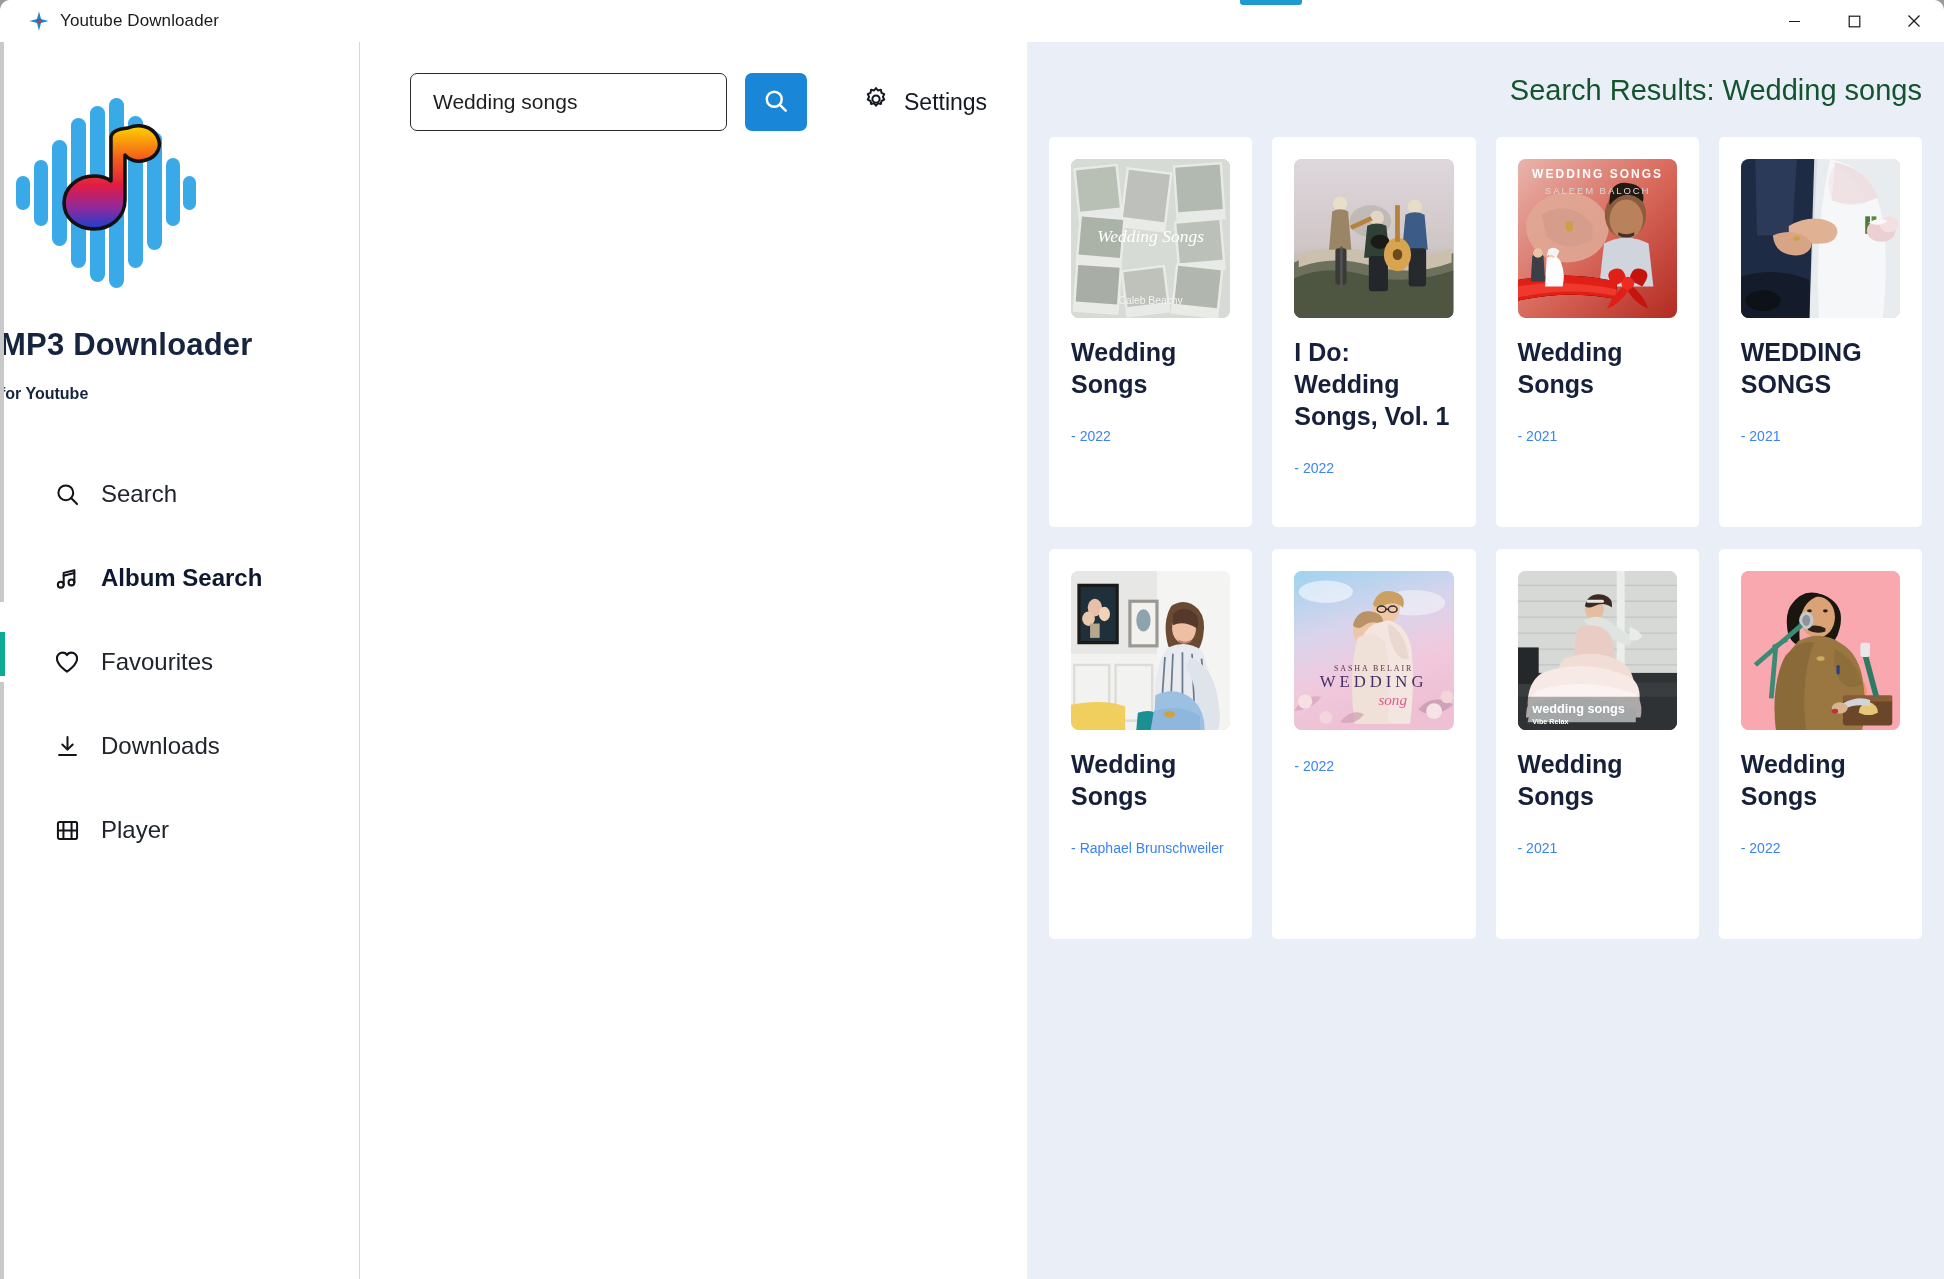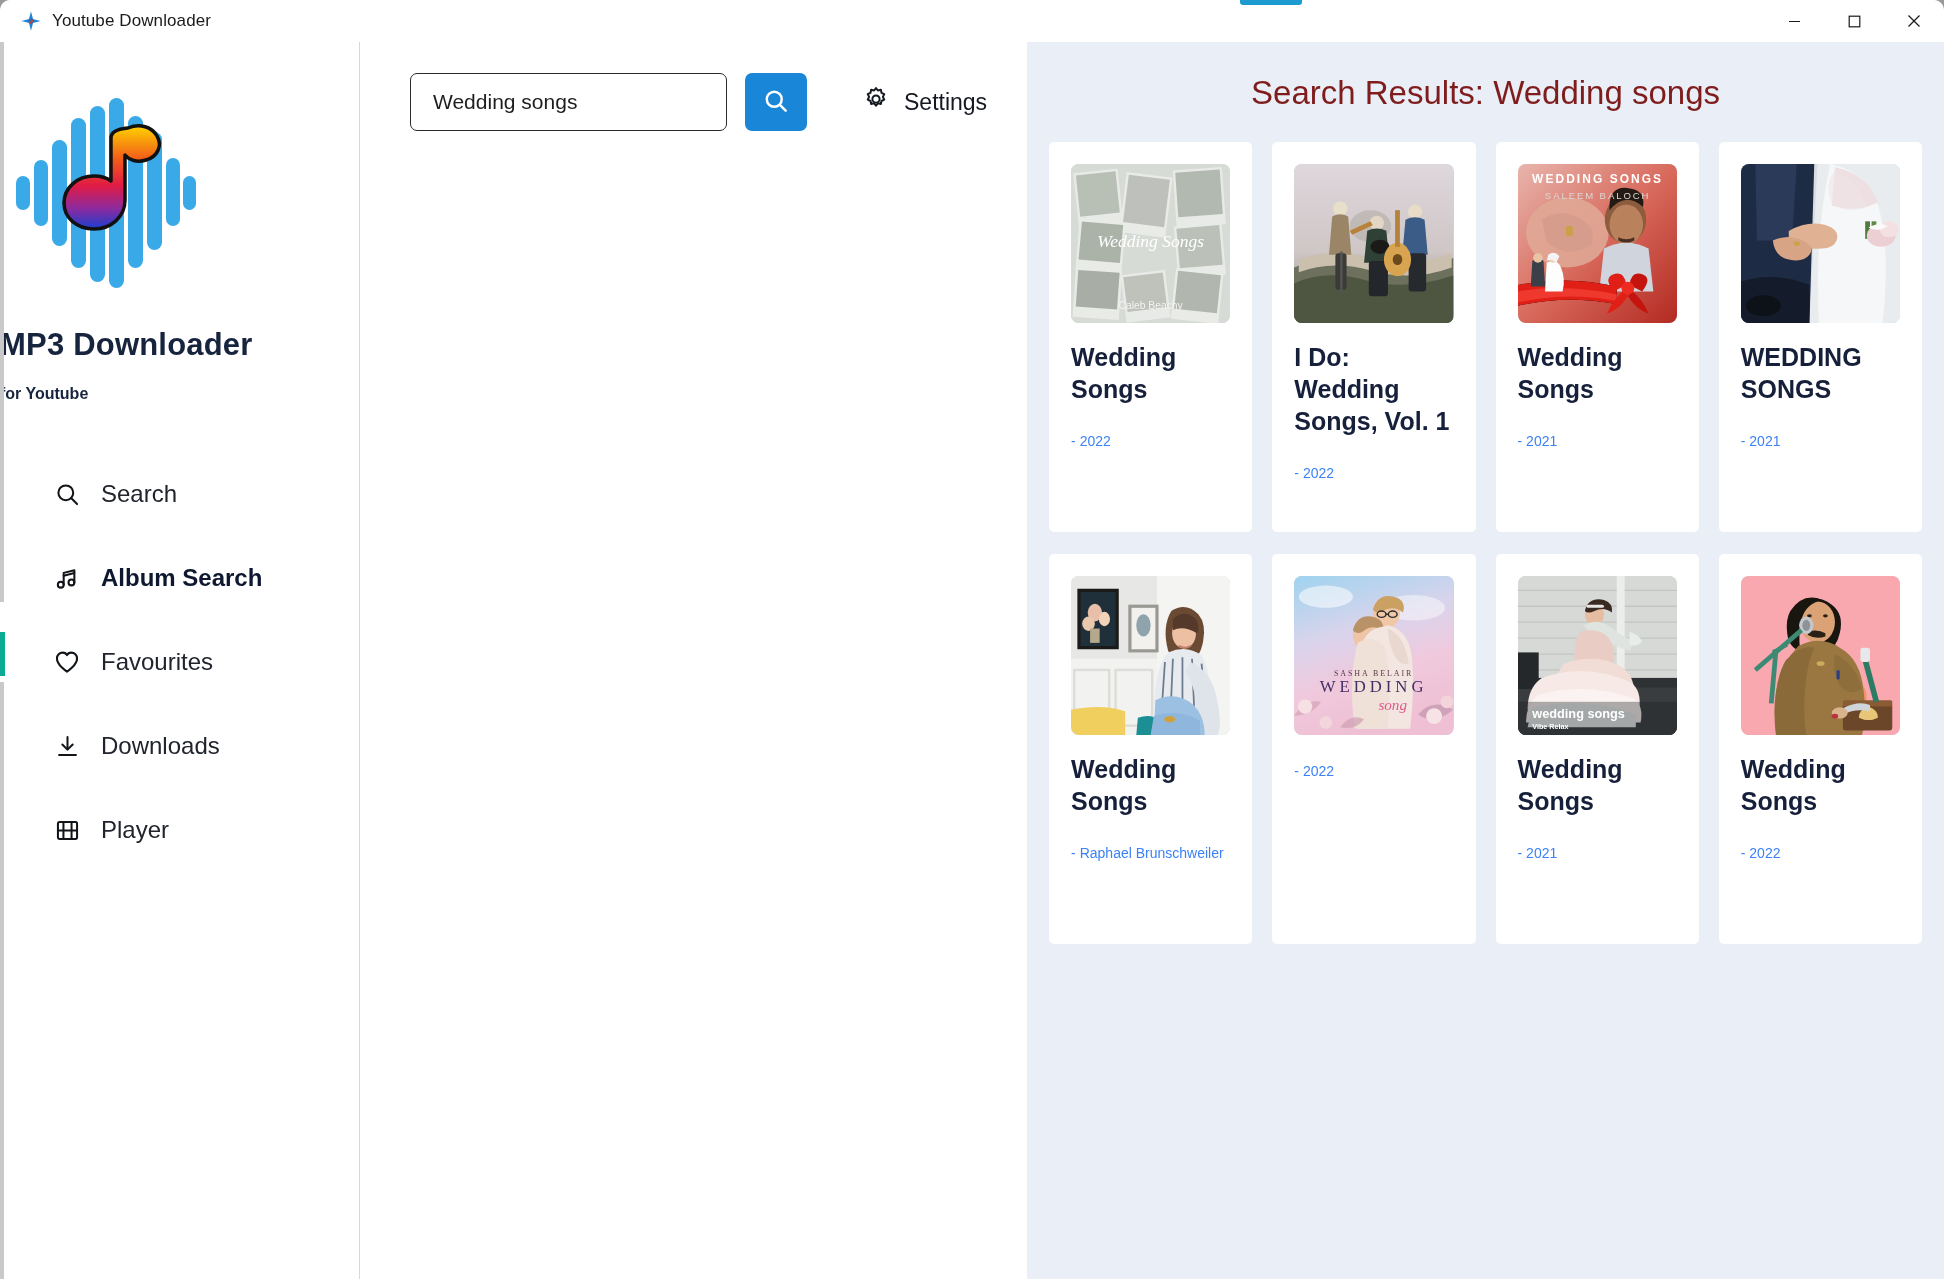--- a/index.html
+++ b/index.html
@@ -18,21 +18,21 @@
     display: flex; flex-direction: column;
   }
   
   .titlebar {
     height: 42px; min-height: 42px;
     background: #ffffff;
     display: flex; align-items: center;
     position: relative;
     border-radius: 10px 10px 0 0;
   }
-  .titlebar-left { display: flex; align-items: center; padding-left: 20px; gap: 10px; }
+  .titlebar-left { display: flex; align-items: center; padding-left: 28px; gap: 10px; }
   .app-icon { width: 22px; height: 22px; position: relative; }
   .title-text { font-size: 17px; color: #1b1b1b; letter-spacing: .1px; }
   .win-controls { margin-left: auto; display: flex; height: 42px; }
   .win-btn {
     width: 60px; height: 42px;
     display: flex; align-items: center; justify-content: center;
     color: #1b1b1b;
   }
   .win-btn svg { display: block; }
   
@@ -105,22 +105,22 @@
     color: #141821; font-size: 23px; font-weight: normal;
     white-space: nowrap;
   }
   .content {
     flex: 1; background: #e9eef7;
     margin: 0 0 0 0;
     padding: 32px 22px 0 22px;
     overflow: hidden;
   }
   .results-title {
-    text-align: center;
-    font-size: 33px; color: #7f1d1d; font-weight: normal;
+    text-align: right;
+    font-size: 29px; color: #14532d; font-weight: normal;
     margin-bottom: 30px;
   }
   .grid {
     display: grid;
     grid-template-columns: repeat(4, 1fr);
     gap: 22px 20px;
   }
   .card {
     background: #ffffff;
     border-radius: 5px;

